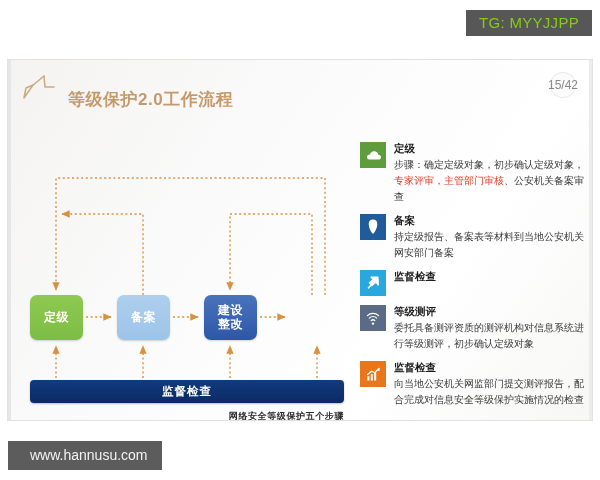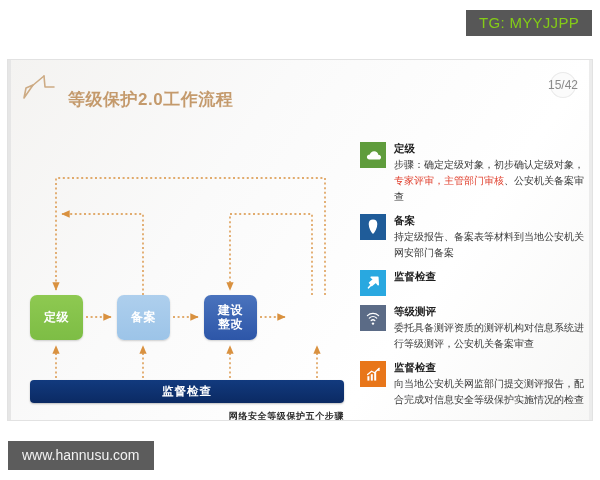--- a/index.html
+++ b/index.html
@@ -14,21 +14,21 @@
     position:absolute;top:10px;right:8px;
     background:#575757;color:#84cc16;
     font-size:15px;letter-spacing:.3px;
     padding:5px 13px 6px 13px;
     line-height:1;
   }
   
   #site-watermark{
     position:absolute;left:8px;bottom:10px;
     background:#5c5c5c;color:#f2f2f2;
-    font-size:14px;padding:7px 14px 8px 14px;
+    font-size:14px;padding:7px 14px 8px 22px;
     line-height:1;
   }
   
   #slide{
     position:absolute;left:8px;top:60px;
     width:584px;height:360px;
     background:linear-gradient(125deg,#f4f3f1 0%,#fafafa 35%,#ffffff 70%,#f7f7f6 100%);
     box-shadow:0 0 0 1px #e2e2e2;
     overflow:hidden;
   }
@@ -207,21 +207,21 @@
           <g fill="none" stroke="#ffffff" stroke-width="1.25" stroke-linecap="round">
             <path d="M7.4 10.6a8.2 8.2 0 0 1 11.2 0"></path>
             <path d="M9.3 13.1a5.5 5.5 0 0 1 7.4 0"></path>
             <path d="M11.2 15.5a2.8 2.8 0 0 1 3.6 0"></path>
           </g>
           <circle cx="13" cy="18.6" r="1.2" fill="#ffffff"></circle>
         </svg>
       </div>
       <div class="legend-text">
         <div class="legend-title">等级测评</div>
-        <div class="legend-desc"><span>委托具备测评资质的测评机构对信息系统进行等级测评，公安机关备案审查</span></div>
+        <div class="legend-desc"><span>委托具备测评资质的测评机构对信息系统进行等级测评，初步确认定级对象</span></div>
       </div>
     </div>
 
     <div class="legend-row">
       <div class="legend-icon">
         <svg width="26" height="26" viewBox="0 0 26 26">
           <rect width="26" height="26" fill="#e8761a"></rect>
           <g fill="#ffffff">
             <rect x="7.4" y="15.2" width="2" height="4.4"></rect>
             <rect x="10.8" y="13.2" width="2" height="6.4"></rect>

